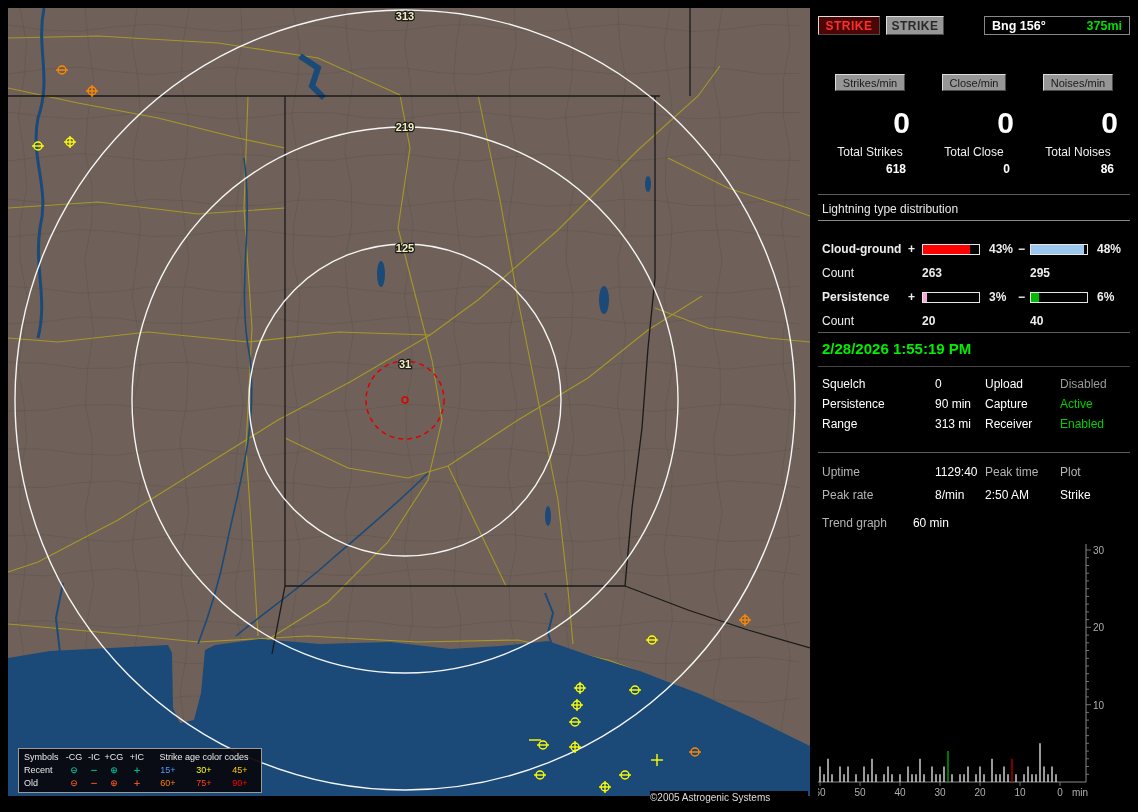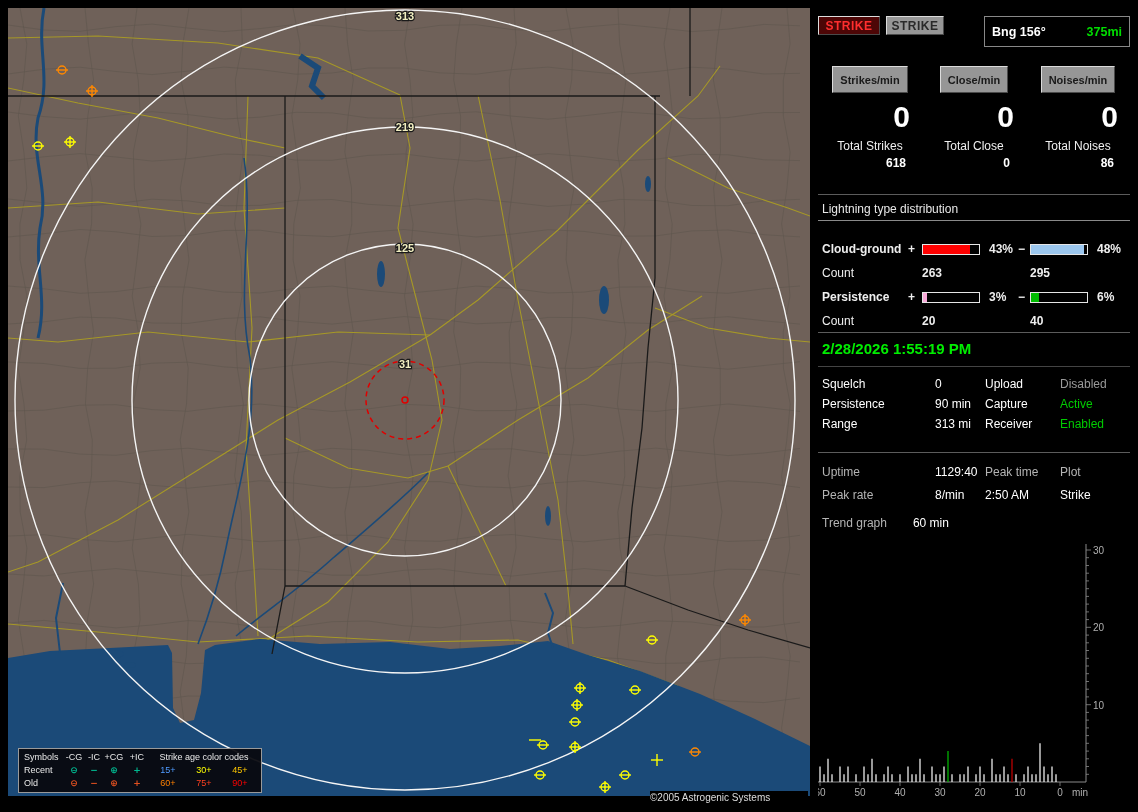--- a/index.html
+++ b/index.html
@@ -23,25 +23,25 @@
   .lg-sym{font-family:"DejaVu Sans",sans-serif;font-weight:bold}
 
   .copyright{position:absolute;left:650px;top:791px;width:158px;height:15px;background:#000;color:#ddd;font-size:10px;padding-right:6px;line-height:14px}
 
   
   .panel{position:absolute;left:818px;top:8px;width:312px;height:796px;color:#eee;font-size:12px}
   .topbar{position:absolute;left:0;top:8px;width:312px;height:20px}
   .btn{font-family:inherit;border:1px solid;border-color:#dcdcdc #4a4a4a #4a4a4a #dcdcdc;font-weight:bold;cursor:pointer}
   .strike-btn{position:absolute;left:0;top:0;width:62px;height:19px;background:#4d0606;color:#ff2e2e;font-size:12px;letter-spacing:.5px}
   .noise-btn{position:absolute;left:68px;top:0;width:58px;height:19px;background:#969696;color:#2a2a2a;font-size:12px;letter-spacing:.5px}
-  .bearing-box{position:absolute;right:0;top:0;width:146px;height:31px;border:1px solid #888;background:#000;display:flex;align-items:center;justify-content:space-between;padding:0 7px;font-weight:bold;font-size:12.5px;color:#fff}
+  .bearing-box{position:absolute;right:0;top:0;width:146px;height:19px;border:1px solid #888;background:#000;display:flex;align-items:center;justify-content:space-between;padding:0 7px;font-weight:bold;font-size:12.5px;color:#fff}
 
   .counters-grid{position:absolute;left:0;top:54px;width:312px;display:grid;grid-template-columns:repeat(3,104px)}
   .cell{display:flex;align-items:center;justify-content:center}
-  .c-btn{height:27px;margin:4px auto;padding:0 7px;background:#969696;color:#1a1a1a;font-size:11px;font-weight:bold}
+  .c-btn{height:17px;margin:12px auto;padding:0 7px;background:#969696;color:#1a1a1a;font-size:11px;font-weight:normal}
   .rate-cell{height:40px;justify-content:flex-end;padding-right:12px;font-size:30px;font-weight:bold;color:#fff}
   .tlabel-cell{height:17px;font-size:12px;color:#f0f0f0}
   .tvalue-cell{height:17px;justify-content:flex-end;padding-right:16px;font-size:12px;color:#fff;font-weight:bold}
 
   .sep{position:absolute;left:0;width:312px;border-top:1px solid #5c5c5c}
 
   .dist{position:absolute;left:0;top:194px;width:312px}
   .dist-title{font-size:12px;color:#e8e8e8;border-bottom:1px solid #8a8a8a;padding:0 0 4px 4px;margin-bottom:16px}
   .dist-grid{display:grid;grid-template-columns:86px 14px 62px 34px 12px 62px auto;align-items:center;height:24px;padding-left:4px}
   .d-name{font-weight:bold}

